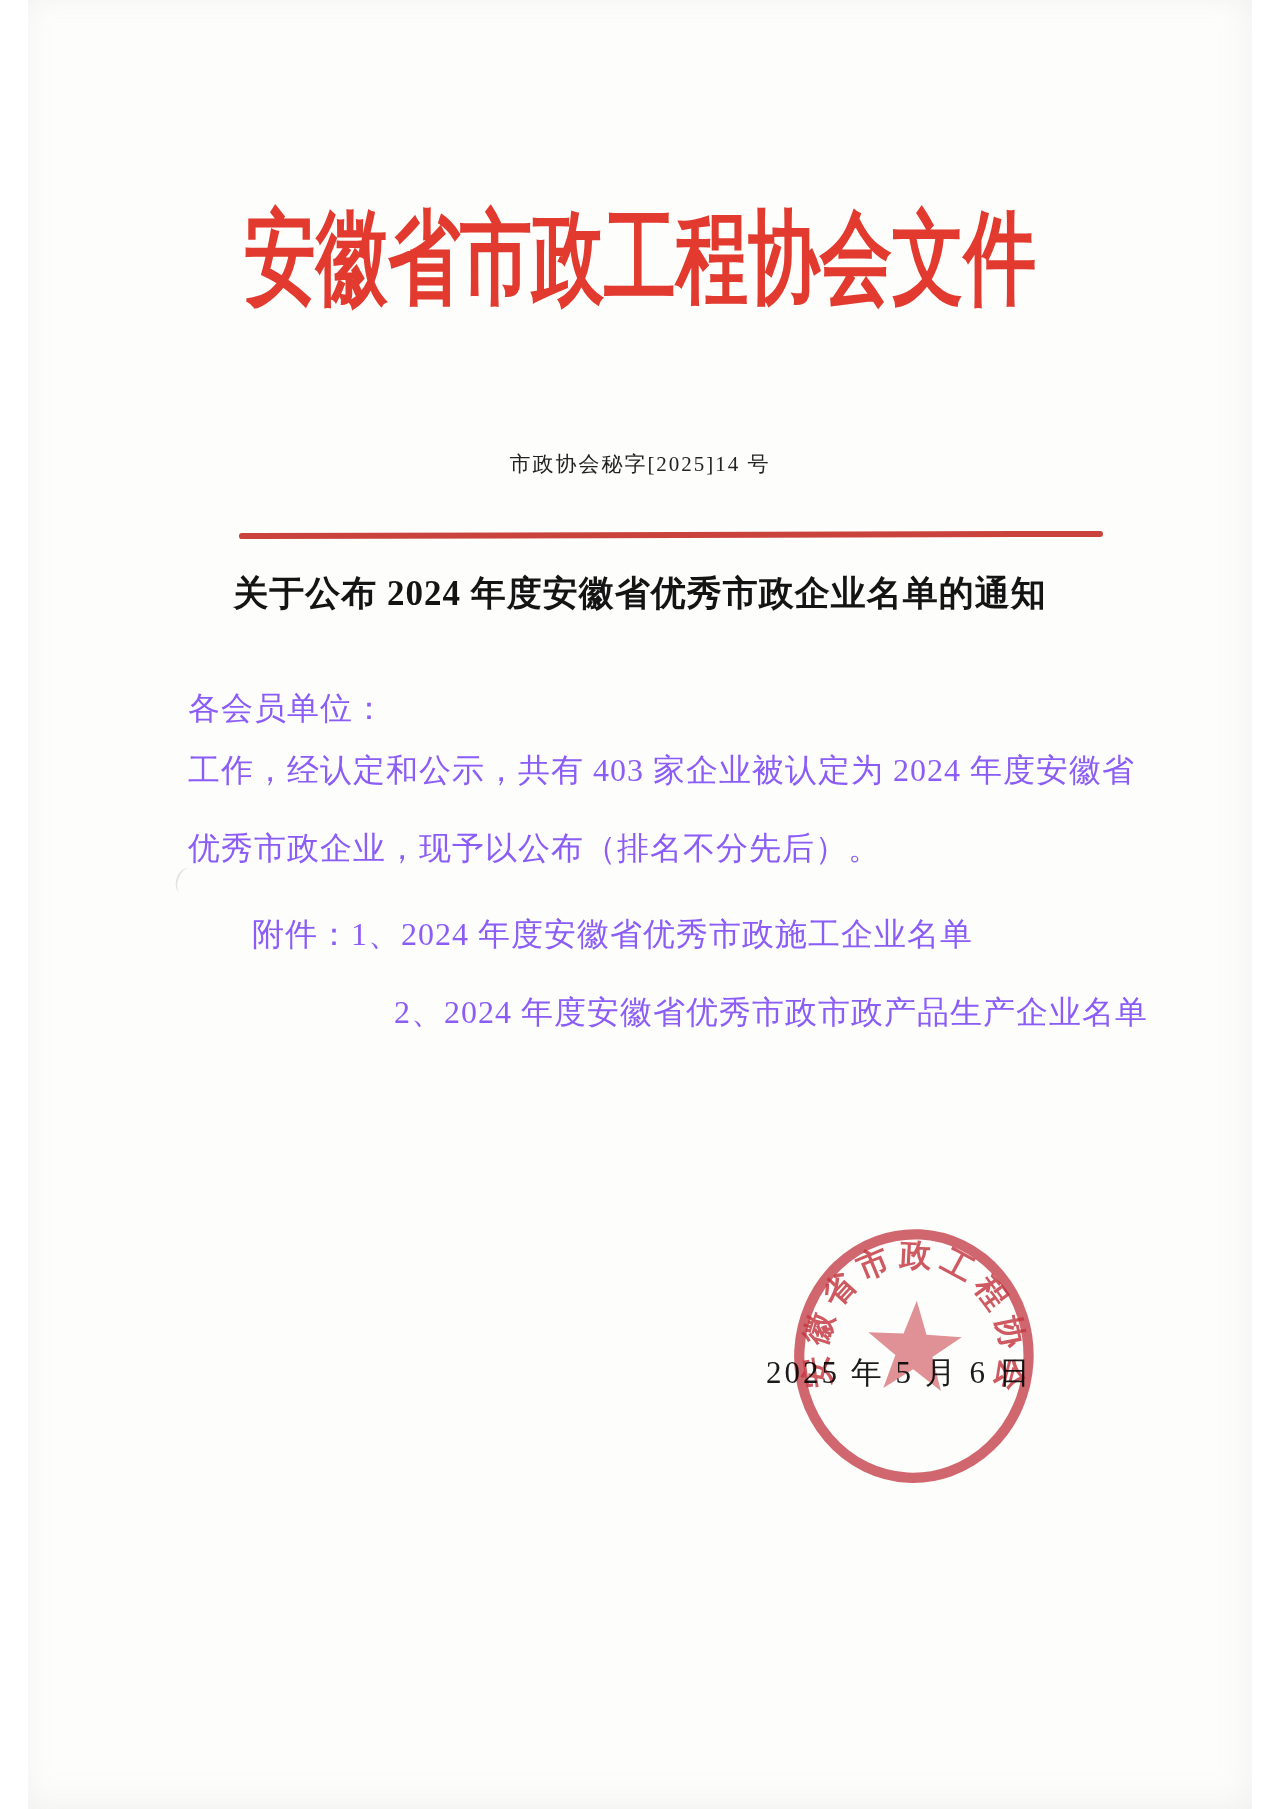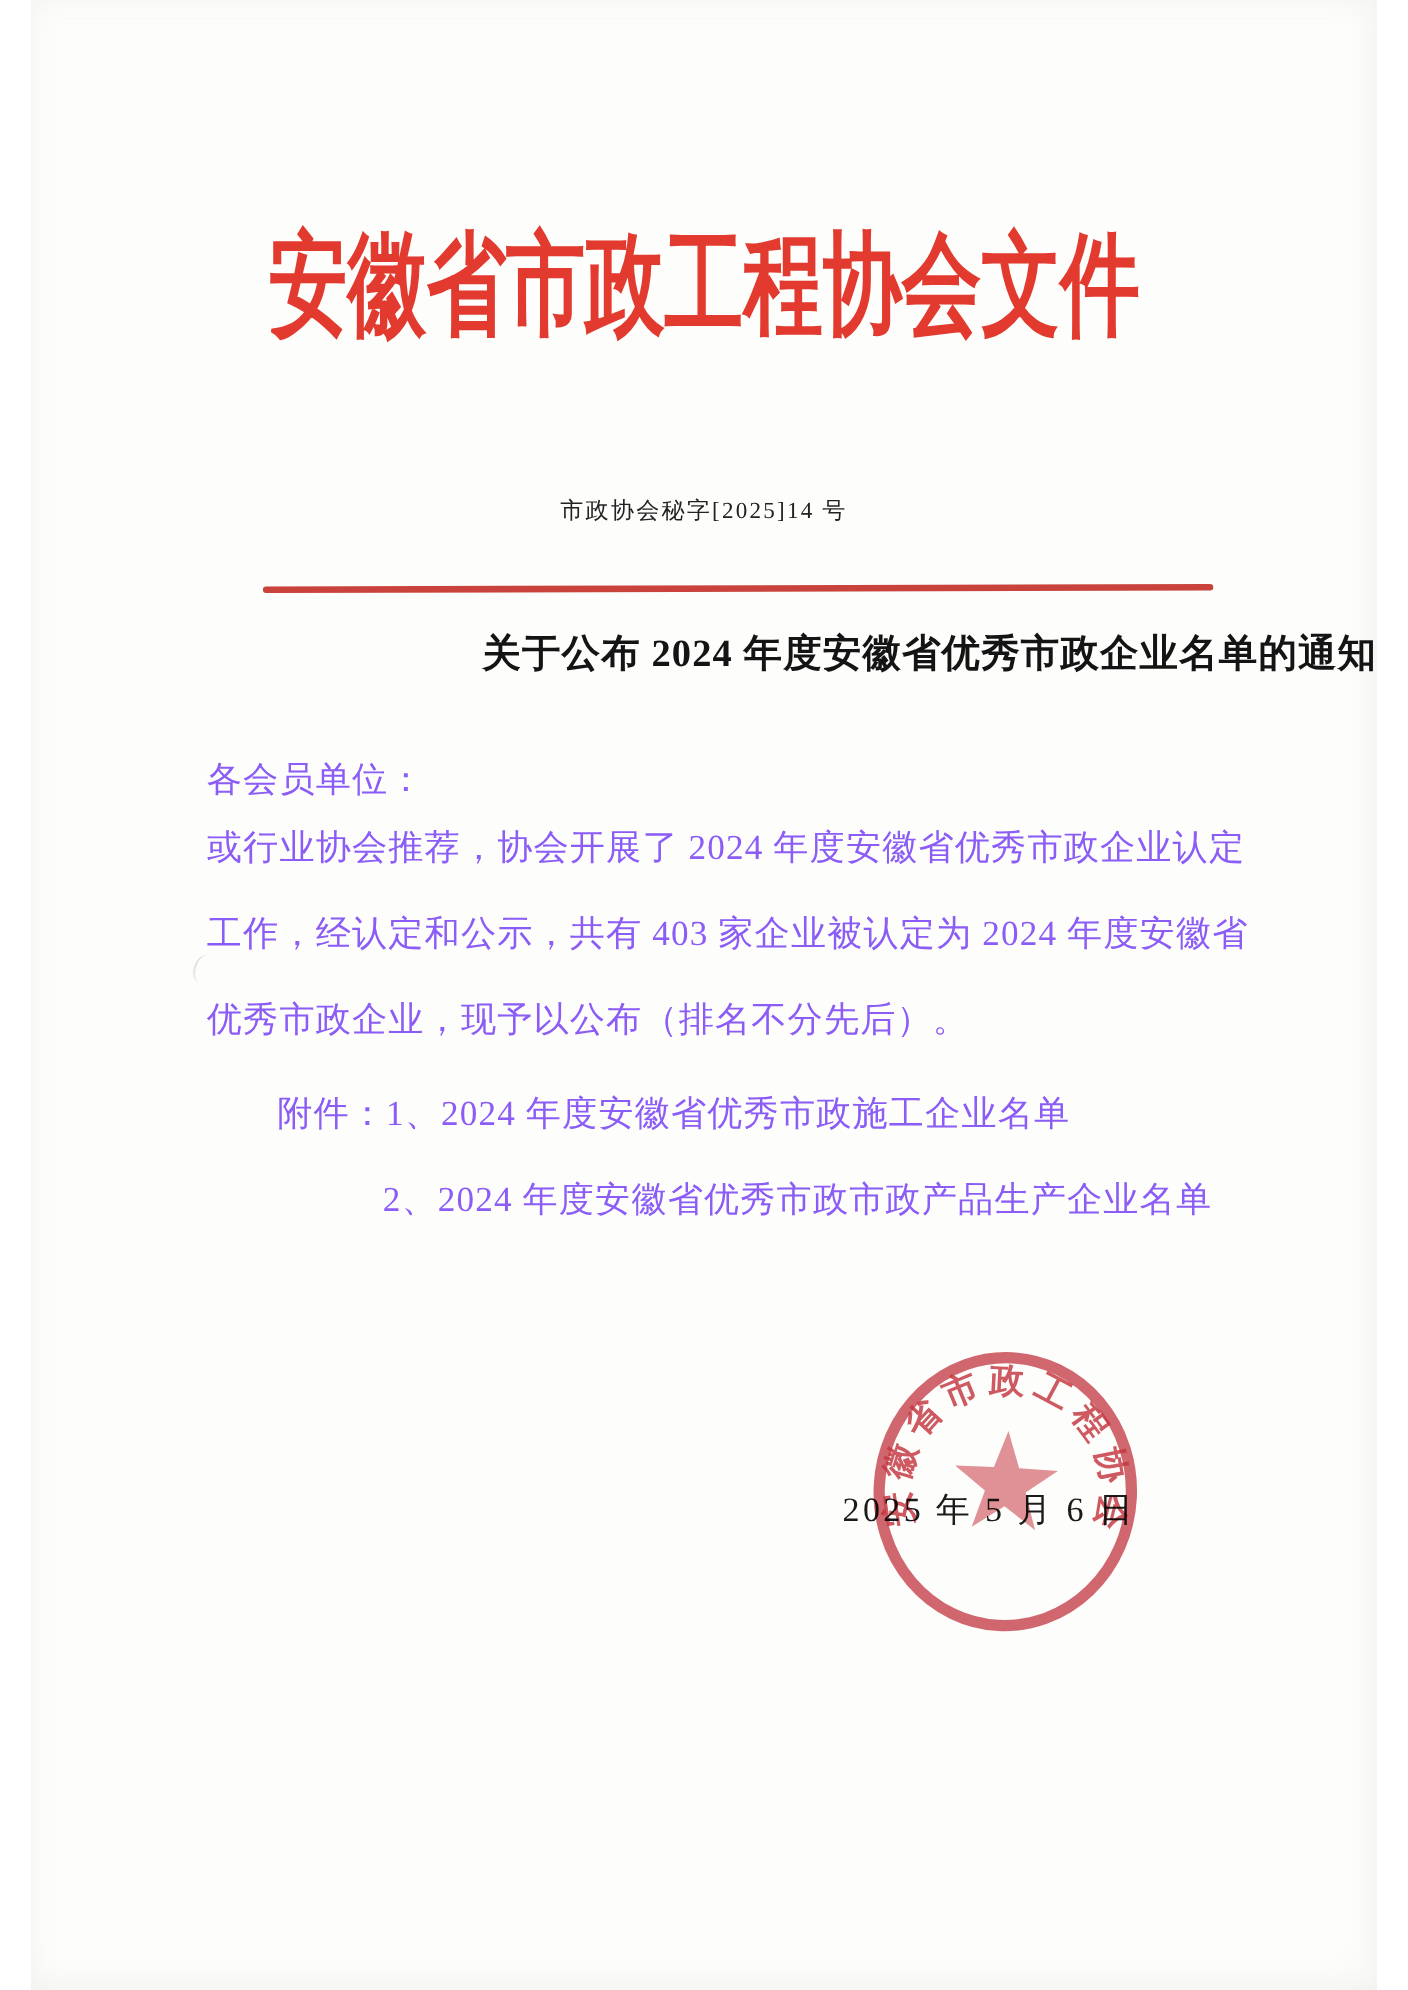--- a/index.html
+++ b/index.html
@@ -58,21 +58,21 @@
     border-radius: 3px;
     transform: rotate(-0.15deg);
   }
 
   
   .notice-title {
     position: absolute;
     top: 570px;
     left: 0;
     width: 100%;
-    text-align: right;
+    text-align: center;
     font-size: 35px;
     font-weight: bold;
     color: #141414;
     letter-spacing: 1px;
     white-space: nowrap;
   }
 
   
   .body-block {
     position: absolute;
@@ -93,21 +93,21 @@
     white-space: nowrap;
   }
   .para-line.indent { text-indent: 2em; }
 
   .attachments { margin-top: 8px; }
   .att-line {
     line-height: 78px;
     white-space: nowrap;
   }
   .att-line.first { padding-left: 64px; }
-  .att-line.second { padding-left: 160px; }
+  .att-line.second { padding-left: 160px; text-align: right; }
 
   
   .issue-date {
     position: absolute;
     top: 1352px;
     left: 738px;
     font-size: 31px;
     color: #1b1b1b;
     letter-spacing: 3px;
     white-space: nowrap;
@@ -155,21 +155,20 @@
 
   <div class="doc-number">市政协会秘字[2025]14 号</div>
 
   <div class="red-line"></div>
 
   <h1 class="notice-title">关于公布 2024 年度安徽省优秀市政企业名单的通知</h1>
 
   <div class="body-block">
     <div class="salutation">各会员单位：</div>
 
-    <div class="para-line">或行业协会推荐，协会开展了 2024 年度安徽省优秀市政企业认定</div>
     <div class="para-line">工作，经认定和公示，共有 403 家企业被认定为 2024 年度安徽省</div>
     <div class="para-line">优秀市政企业，现予以公布（排名不分先后）。</div>
 
     <div class="attachments">
       <div class="att-line first">
         <span>附件：</span><span>1、2024 年度安徽省优秀市政施工企业名单</span>
       </div>
       <div class="att-line second">
         <span>2、2024 年度安徽省优秀市政市政产品生产企业名单</span>
       </div>

